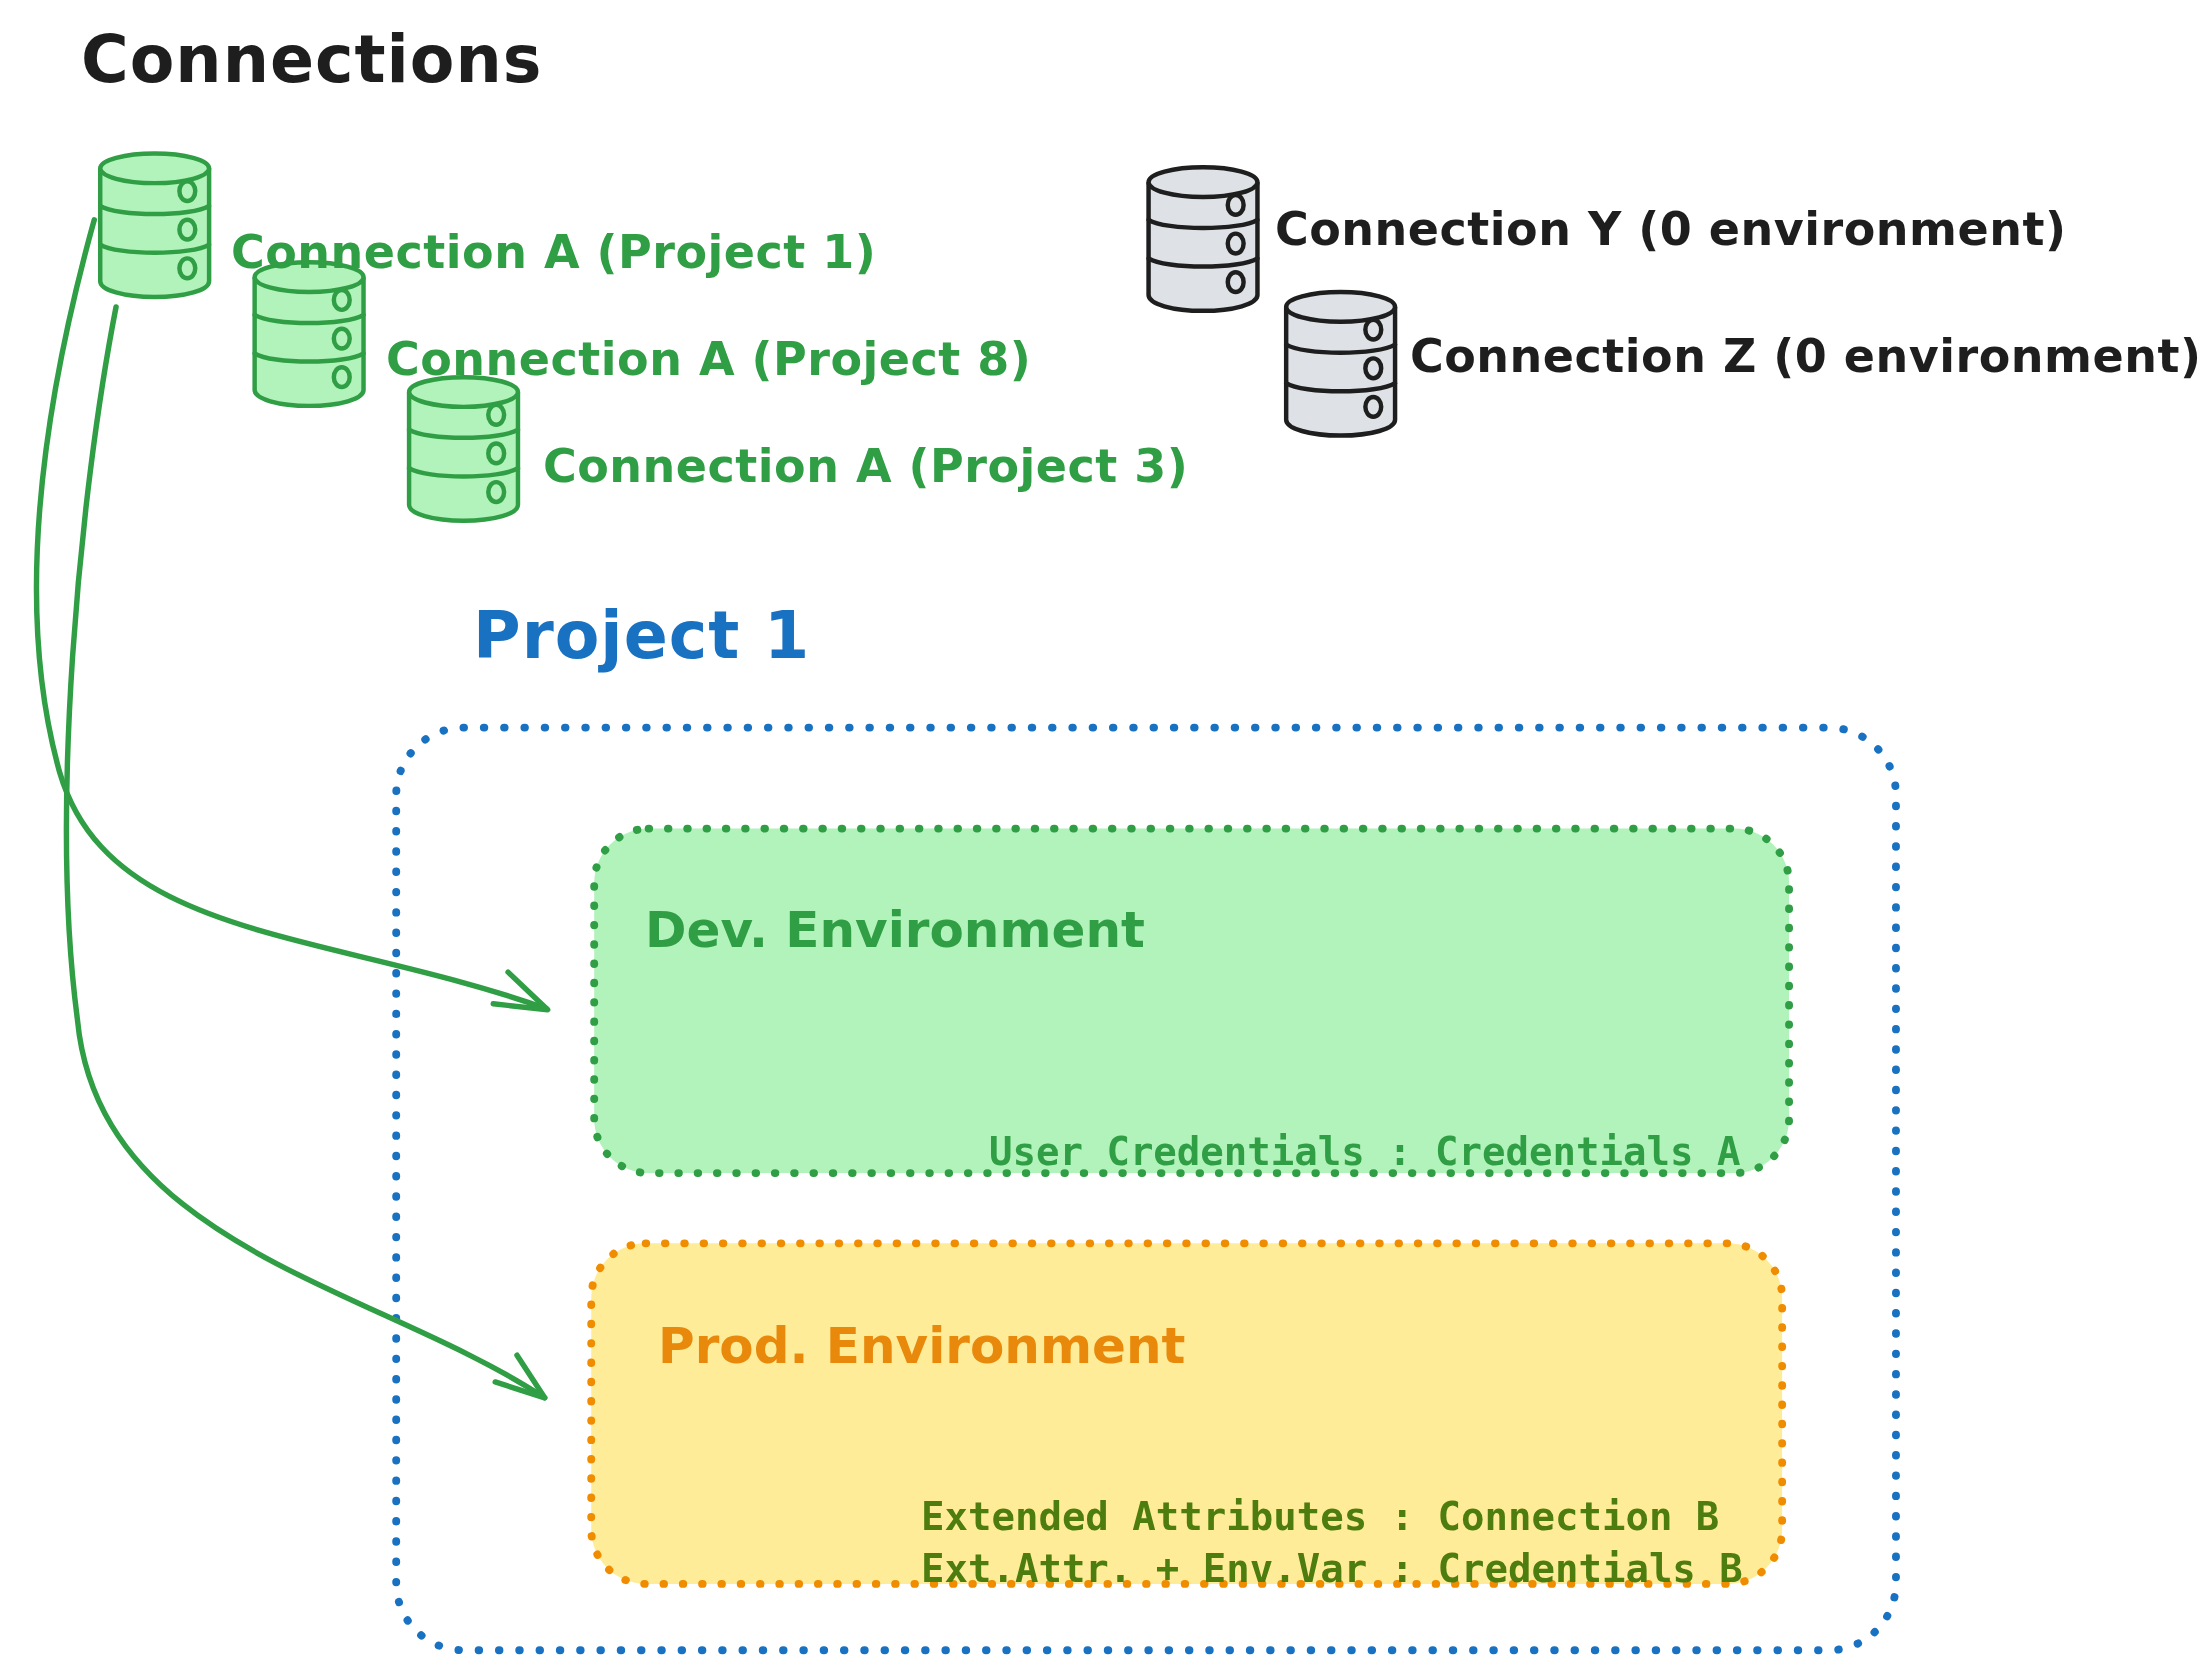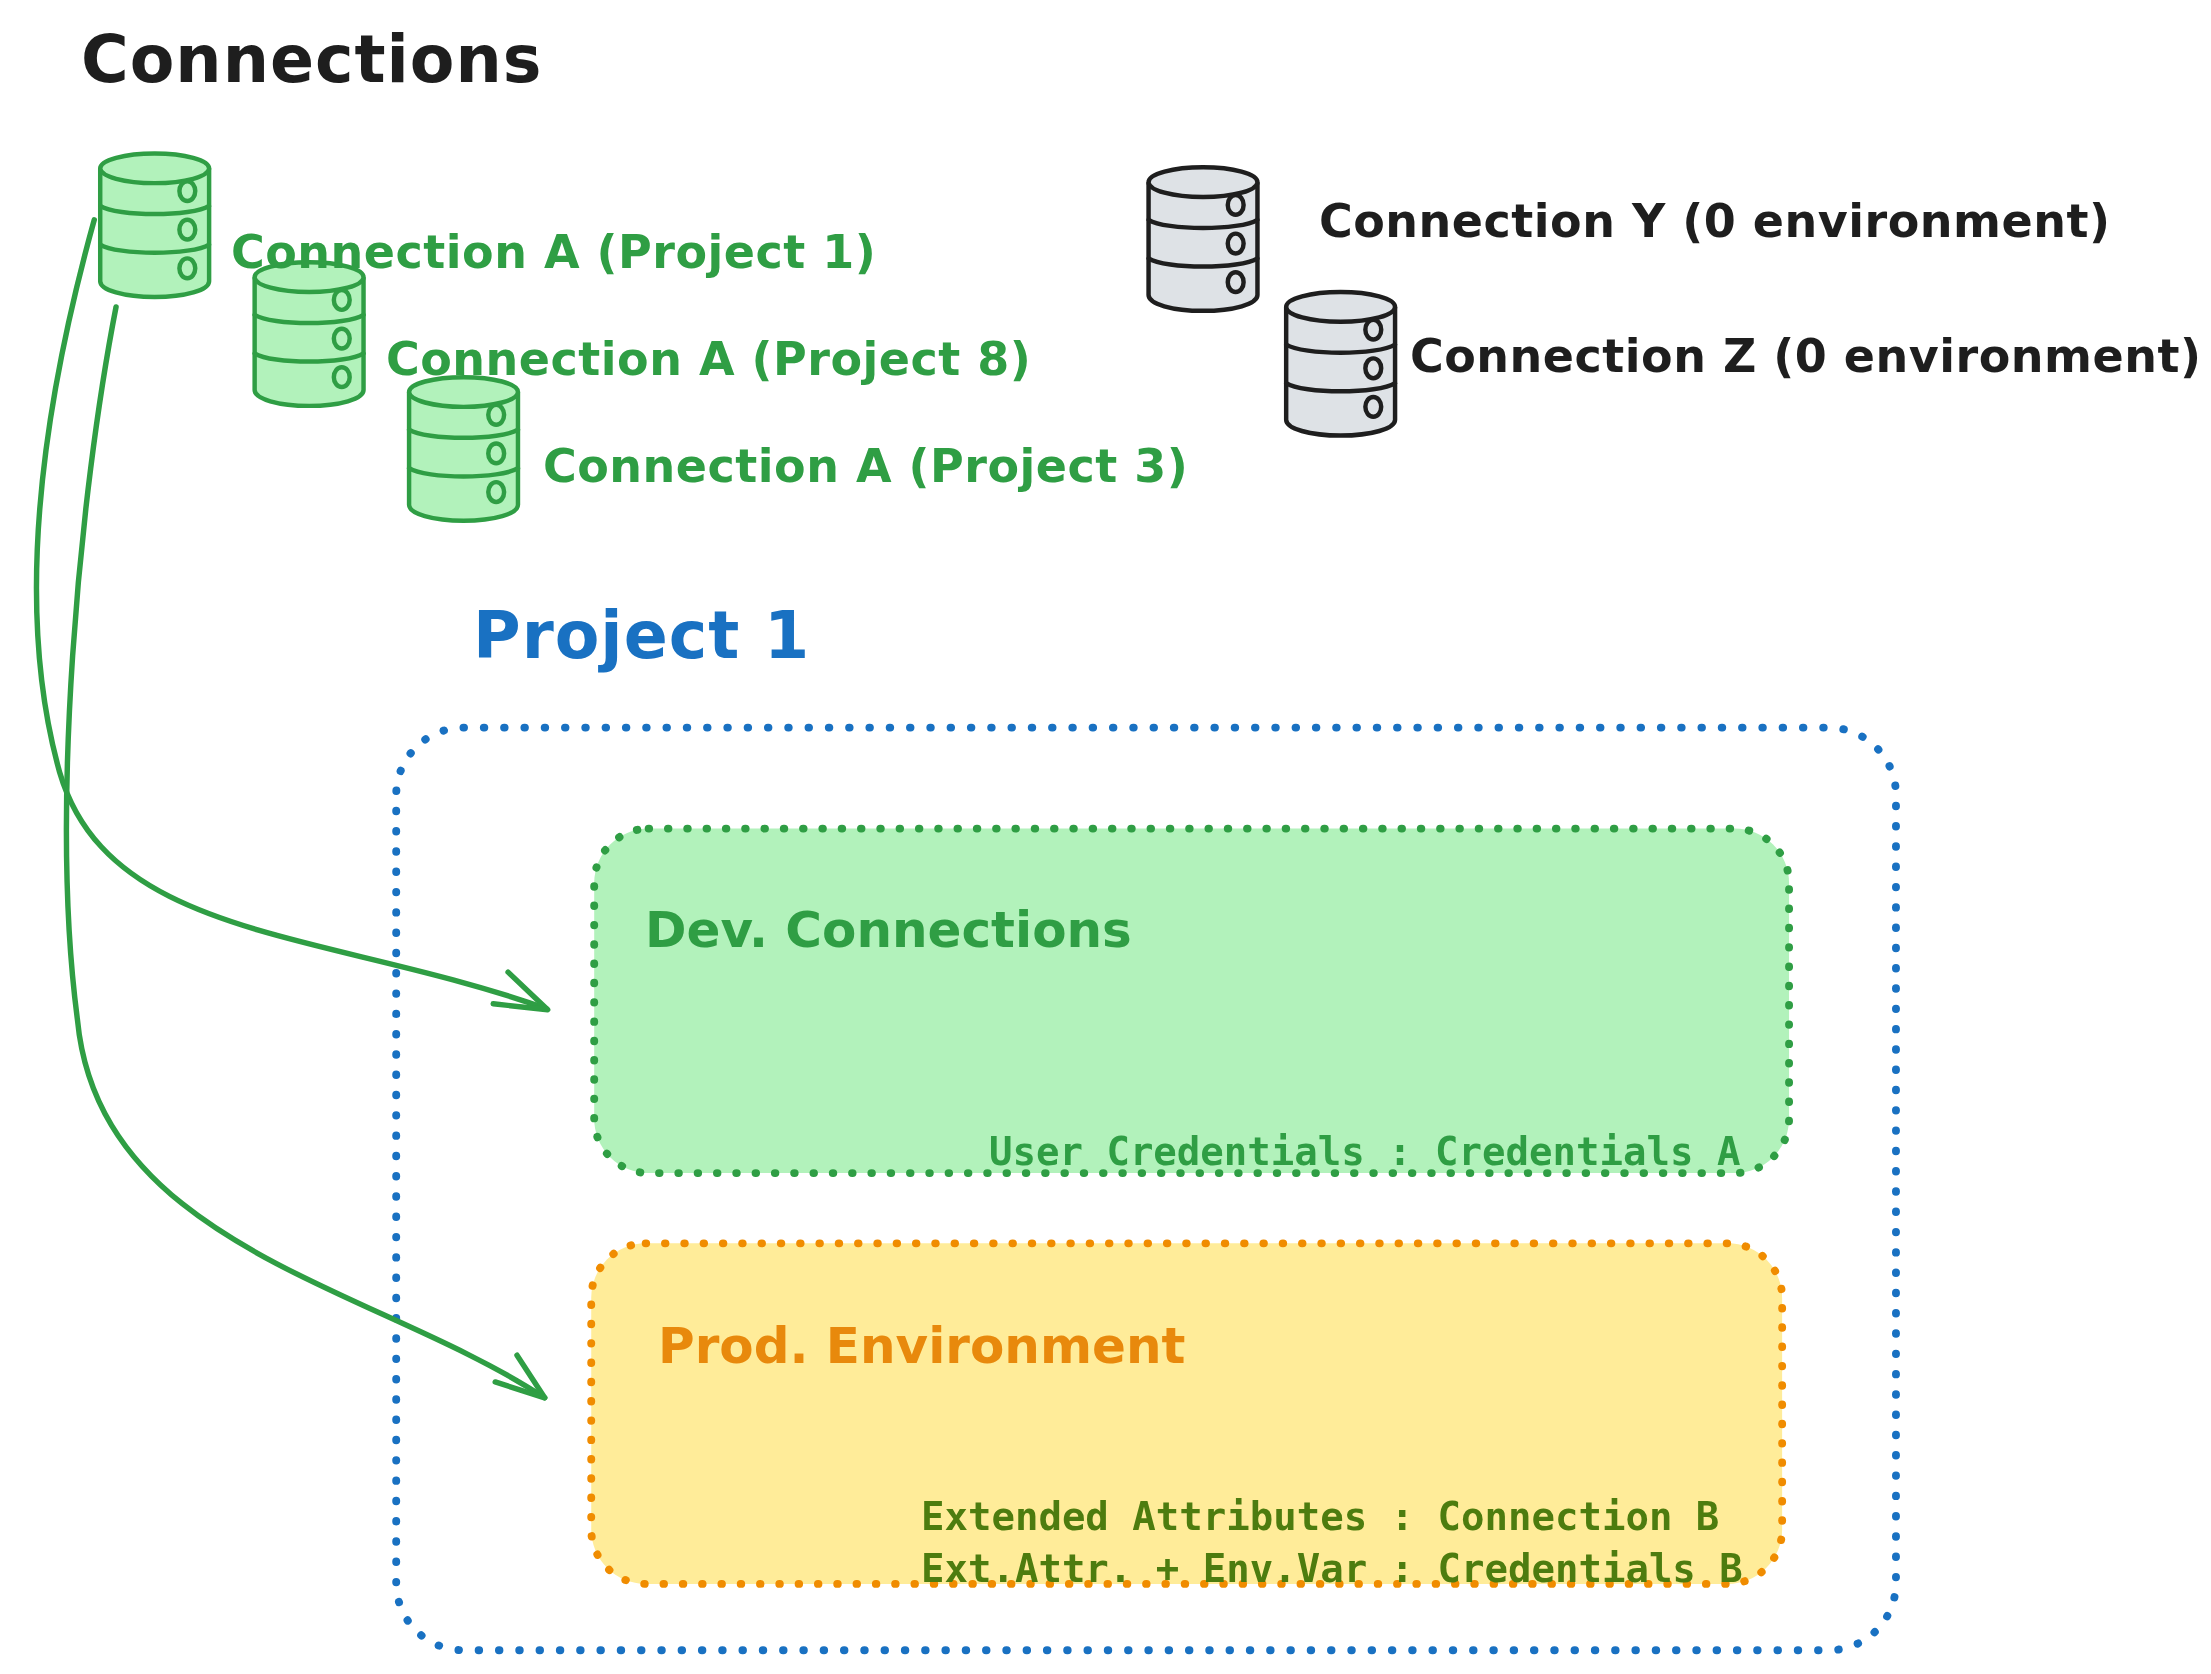--- a/index.html
+++ b/index.html
@@ -14,21 +14,21 @@
   .layer{position:absolute;left:0;top:0;}
   .txt{position:absolute;white-space:nowrap;}
 
   
   .title{left:81px;top:22px;font-size:65px;font-weight:600;color:#1e1e1e;letter-spacing:1px;}
   .lblA1{left:231px;top:184px;}
   .lblA2{left:386px;top:291px;}
   .lblA3{left:543px;top:398px;}
   .green-lbl{font-size:46px;font-weight:600;color:#2f9e44;letter-spacing:0.5px;margin-top:41px;}
   .black-lbl{font-size:46px;font-weight:600;color:#1e1e1e;letter-spacing:0.5px;}
-  .lblY{left:1275px;top:194px;margin-left:44px;}
+  .lblY{left:1275px;top:202px;}
   .lblZ{left:1410px;top:329px;}
   .project-title{left:473px;top:598px;font-size:65px;font-weight:600;color:#1971c2;letter-spacing:1px;}
   .dev-title{left:645px;top:901px;font-size:50px;font-weight:600;color:#2f9e44;}
   .prod-title{left:658px;top:1317px;font-size:50px;font-weight:600;color:#e8890c;}
 
   
   .mono{font-family:"DejaVu Sans Mono", monospace;font-weight:600;font-size:39px;margin-top:32px;}
   .dev-cred{left:989px;top:1097px;color:#2f9e44;}
   .prod-map{left:921px;top:1459px;color:#4d7c0f;line-height:52px;}
 </style>
@@ -78,21 +78,21 @@
 
   <div class="txt green-lbl lblA1">Connection A (Project 1)</div>
   <div class="txt green-lbl lblA2">Connection A (Project 8)</div>
   <div class="txt green-lbl lblA3">Connection A (Project 3)</div>
 
   <div class="txt black-lbl lblY">Connection Y (0 environment)</div>
   <div class="txt black-lbl lblZ">Connection Z (0 environment)</div>
 
   <div class="txt project-title">Project 1</div>
 
-  <div class="txt dev-title">Dev. Connections</div>
+  <div class="txt dev-title">Dev. Environment</div>
   <div class="txt mono dev-cred">User Credentials : Credentials A</div>
 
   <div class="txt prod-title">Prod. Environment</div>
   <div class="txt mono prod-map">
     <div>Extended Attributes : Connection B</div>
     <div>Ext.Attr. + Env.Var : Credentials B</div>
   </div>
 
 </div>
 

